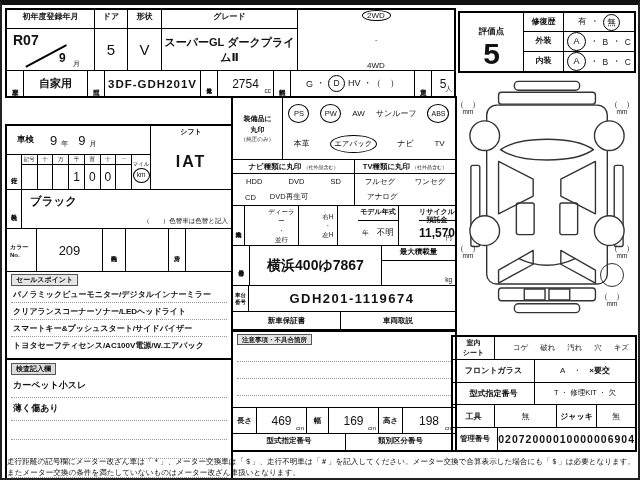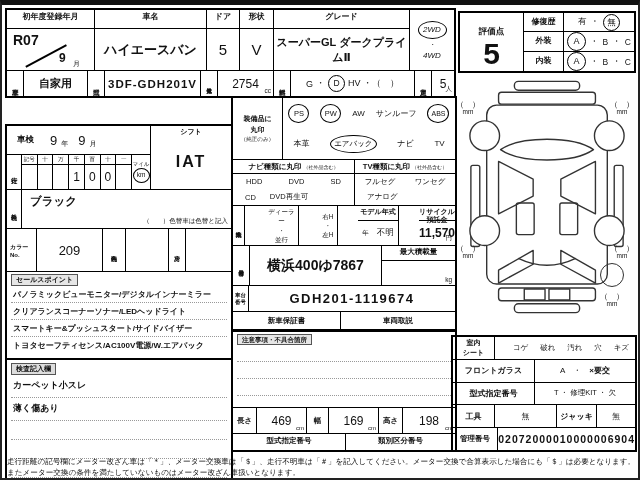--- a/index.html
+++ b/index.html
@@ -31,37 +31,33 @@
     <div class="row" style="height:60px;">
       <div class="col br" style="width:88px;">
         <div class="hdr bb" style="height:15px;padding-top:3px;">初年度登録年月</div>
         <div style="position:relative;flex:1;">
           <span class="abs bold" style="left:6px;top:3px;font-size:14px;">R07</span>
           <span class="abs" style="left:16px;top:26px;width:46px;height:1.5px;background:#000;transform:rotate(-28deg);"></span>
           <span class="abs bold" style="left:52px;top:22px;font-size:12px;">9</span>
           <span class="abs" style="left:66px;top:30px;font-size:7px;">月</span>
         </div>
       </div>
-      <div class="col br" style="width:112px;">
-        <div class="hdr bb" style="height:15px;padding-top:3px;">車名</div>
-        <div class="row ctr bold" style="flex:1;font-size:13px;">ハイエースバン</div>
-      </div>
       <div class="col br" style="width:33px;">
         <div class="hdr bb" style="height:15px;padding-top:3px;">ドア</div>
         <div class="row ctr" style="flex:1;font-size:15px;">5</div>
       </div>
       <div class="col br" style="width:34px;">
         <div class="hdr bb" style="height:15px;padding-top:3px;">形状</div>
         <div class="row ctr" style="flex:1;font-size:15px;">V</div>
       </div>
       <div class="col br" style="width:136px;">
         <div class="hdr bb" style="height:15px;padding-top:3px;">グレード</div>
         <div class="row ctr bold" style="flex:1;font-size:11px;padding:0 2px;">スーパーGL ダークプライムⅡ</div>
       </div>
-      <div class="col ctr" style="flex:1;font-size:9px;gap:1px;font-style:italic;">
+      <div class="col ctr" style="flex:1;font-size:9px;gap:15px;">
         <span class="circ" style="width:27px;height:16px;font-size:8px;">2WD</span>
         <span style="font-size:7px;">・</span>
         <span style="font-size:8px;">4WD</span>
       </div>
     </div>
     <div class="row" style="flex:1;border-top:1px solid #000;">
       <div class="vcell br" style="width:16px;">
           <span class="vlab" style="font-size:6.5px;">車歴</span>
         </div>
       <div class="row ctr br bold" style="width:64px;font-size:11px;">自家用</div>

